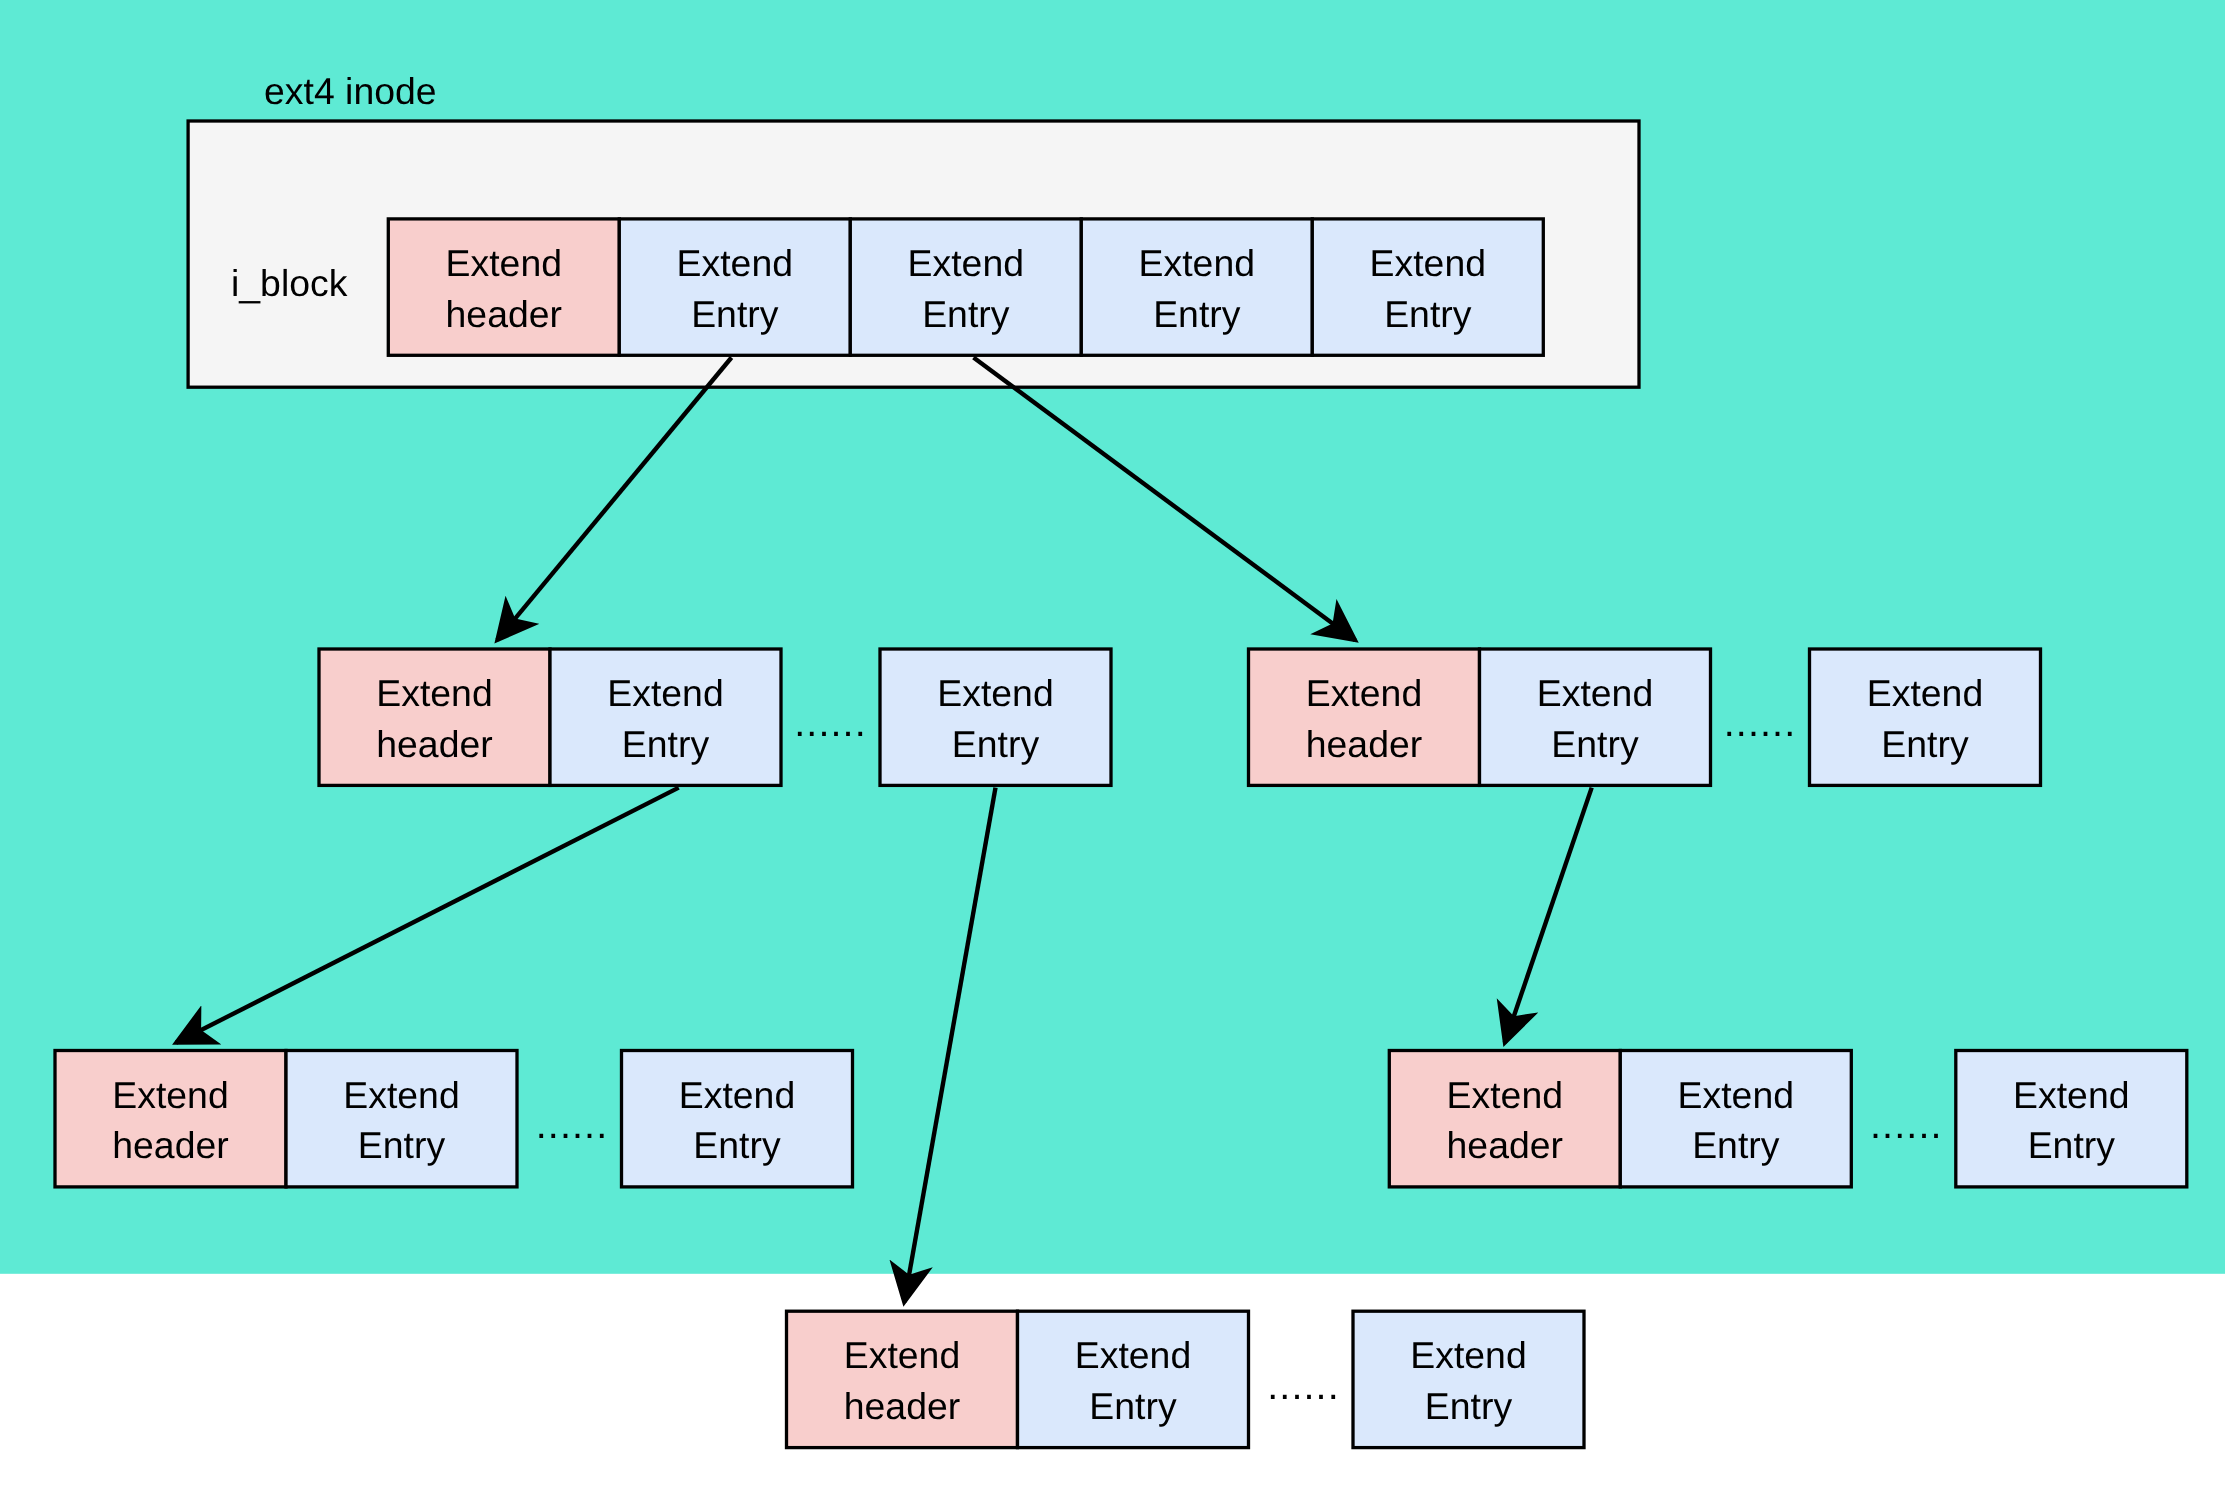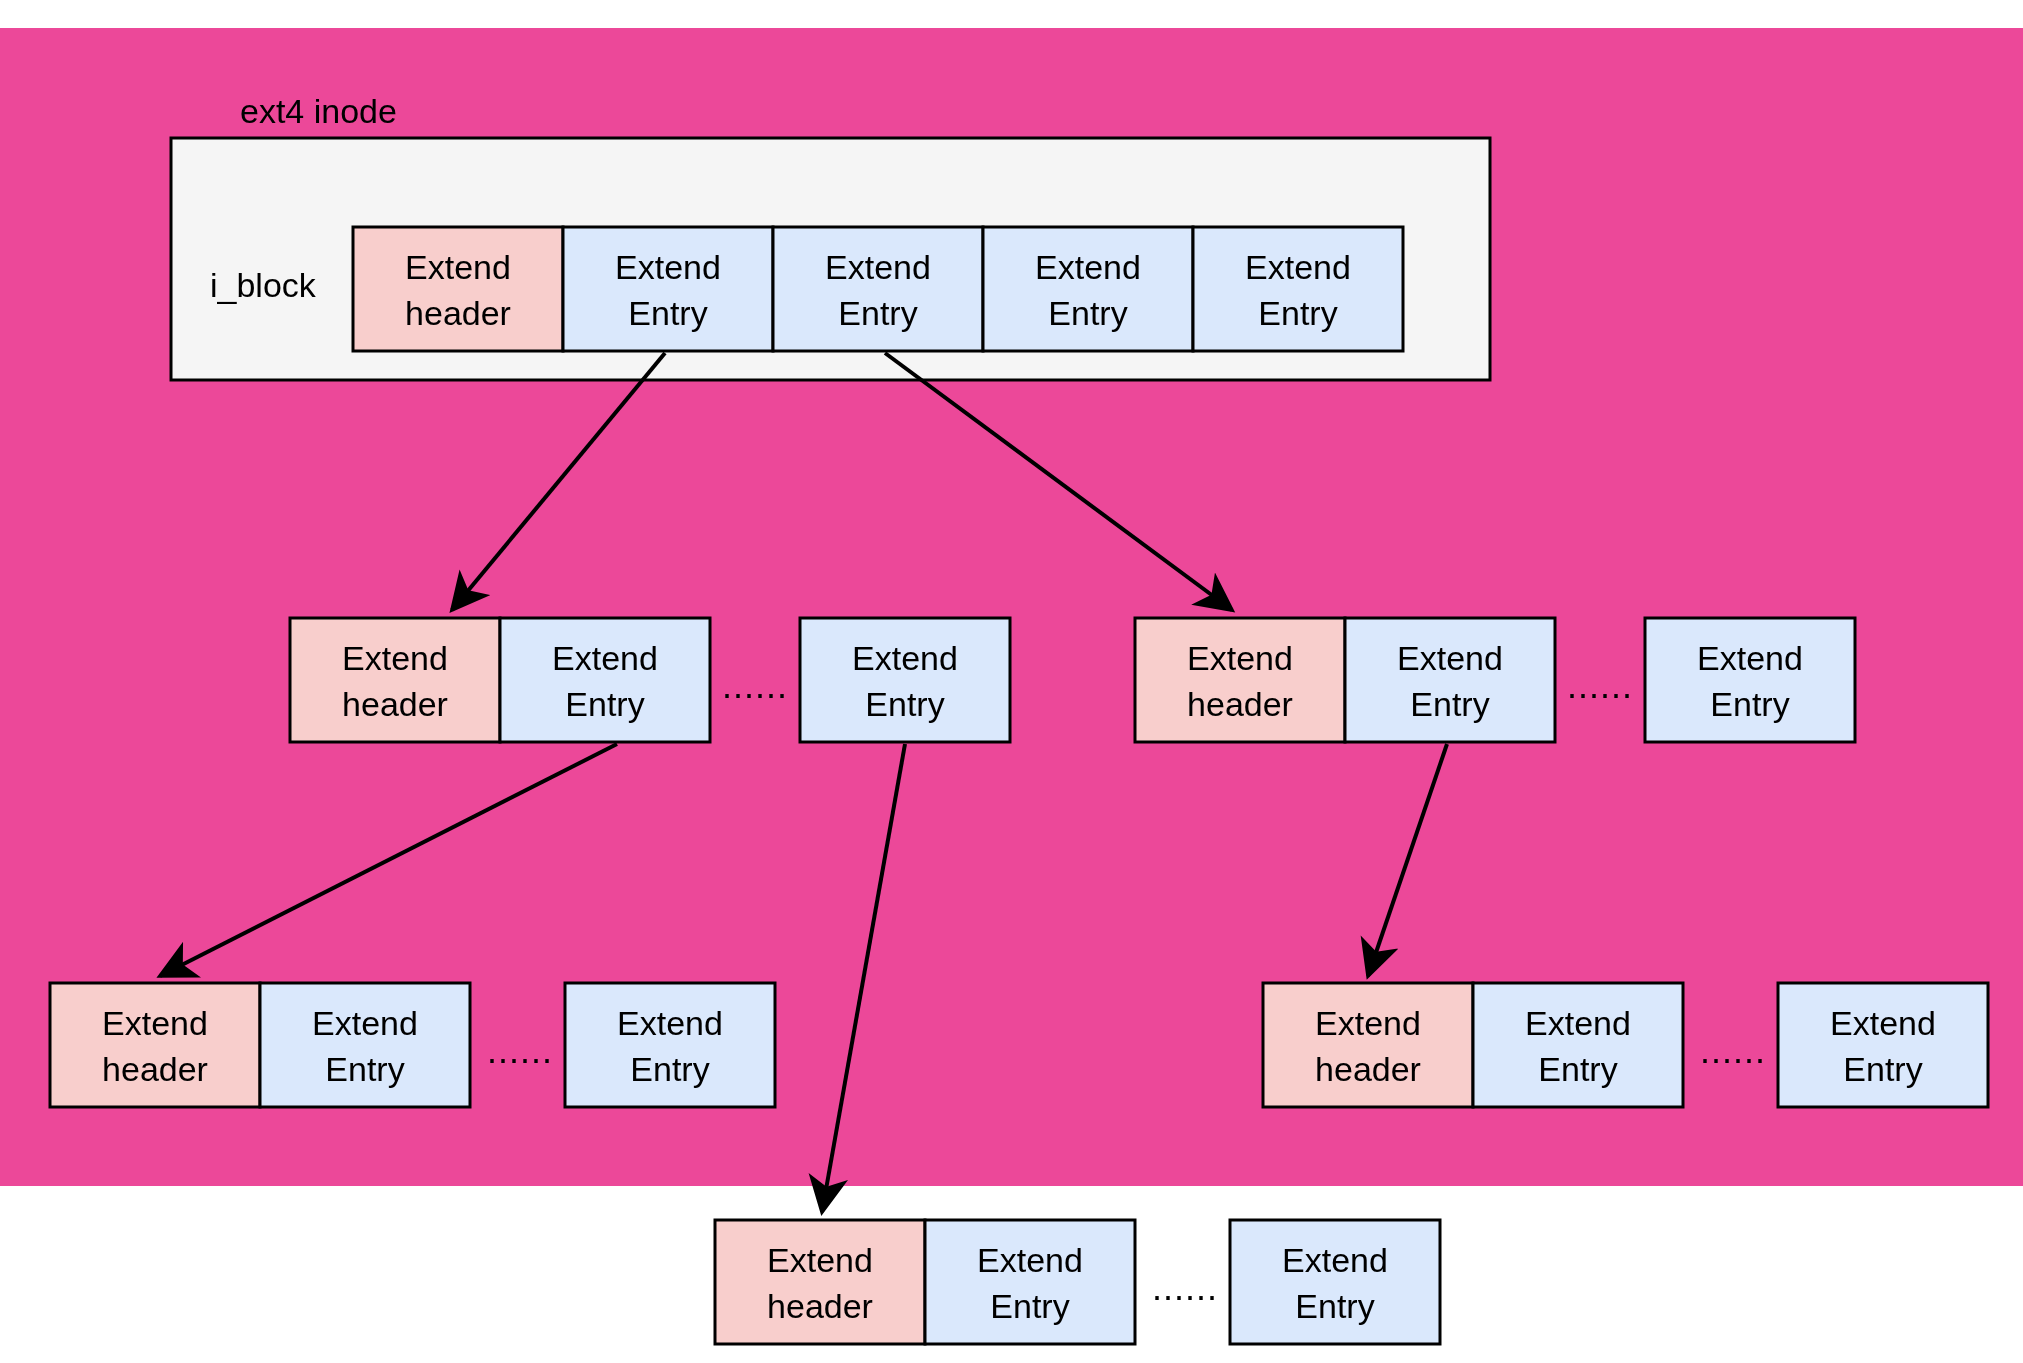--- a/index.html
+++ b/index.html
@@ -10,22 +10,21 @@
   body {
     width: 2023px;
     height: 1363px;
     font-family: "Liberation Sans", sans-serif;
     overflow: hidden;
   }
   #diagram-root {
     position: relative;
     width: 2023px;
     height: 1158px;
-    background: #ec4899;
-    margin-top: 28px;
+    background: #5eead4;
   }
   svg#diagram-svg {
     position: absolute;
     top: 0;
     left: 0;
     width: 2023px;
     height: 1363px;
     display: block;
   }
   .box-rect {

